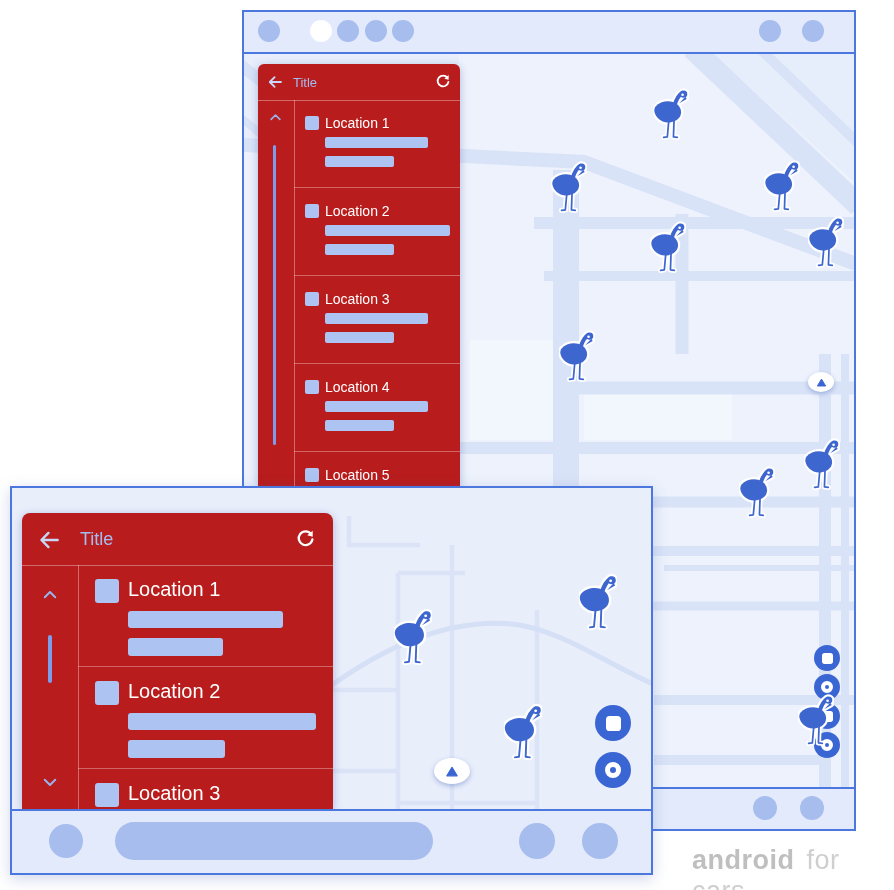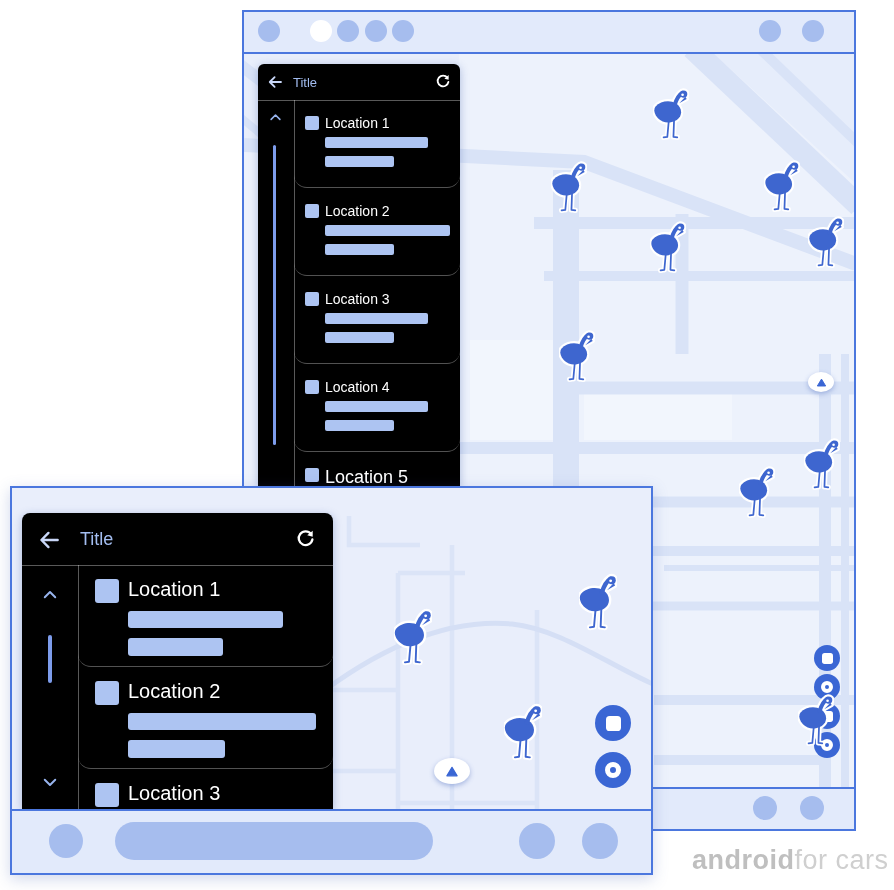--- a/index.html
+++ b/index.html
@@ -16,34 +16,34 @@
   .pill{position:absolute;background:#a6bdee;border-radius:19px;}
   
   .map{position:absolute;overflow:hidden;}
   .marker{position:absolute;}
   .compass{position:absolute;background:#fff;border-radius:50%;display:flex;align-items:center;justify-content:center;
            box-shadow:0 2px 5px rgba(80,110,190,.45);}
   .mapbtn{position:absolute;border-radius:50%;background:#3a66d4;display:flex;align-items:center;justify-content:center;}
   .sq-glyph{background:#fff;border-radius:24%;}
   .ring-glyph{border-radius:50%;border:4px solid #fff;box-sizing:border-box;background:transparent;}
   
-  .panel{position:absolute;background:#000000;overflow:hidden;box-shadow:0 2px 8px rgba(50,80,160,.35);text-align:center;}
+  .panel{position:absolute;background:#b91c1c;overflow:hidden;box-shadow:0 2px 8px rgba(50,80,160,.35);text-align:center;}
   .panel-header{position:absolute;top:0;left:0;right:0;border-bottom:1px solid rgba(255,255,255,.35);}
   .panel-title{position:absolute;color:#a3bdf0;}
   .rail{position:absolute;top:0;bottom:0;left:0;border-right:1px solid rgba(255,255,255,.35);}
   .scrollbar{position:absolute;background:#7d9ceb;border-radius:2px;}
-  .row{position:absolute;border-bottom:1px solid rgba(255,255,255,.32);box-sizing:border-box;border-radius:13px;}
+  .row{position:absolute;border-bottom:1px solid rgba(255,255,255,.32);box-sizing:border-box;}
   .row:last-child{border-bottom:none;}
   .place-icon{position:absolute;background:#adc4f2;border-radius:2px;}
   .place-label{position:absolute;color:#ffffff;white-space:nowrap;}
   .ph-bar{position:absolute;background:#adc4f2;border-radius:2px;}
   .icon{display:block;}
   
   .watermark{position:absolute;left:692px;top:845px;font-size:27px;color:#cfcfcf;letter-spacing:.5px;}
-  .watermark b{color:#bfbfbf;font-weight:700;margin-right:0;}
+  .watermark b{color:#bfbfbf;font-weight:700;margin-right:12px;}
 </style>
 </head>
 <body>
 
 <div class="page">
 
   <svg width="0" height="0" style="position:absolute" aria-hidden="true">
     <defs>
       <symbol id="flamingo" viewBox="0 0 40 62">
         <g stroke="#fff" stroke-linecap="round" stroke-linejoin="round">
@@ -196,21 +196,21 @@
           <span class="ph-bar" style="left:31px;top:56px;width:69px;height:11px;"></span>
         </div>
         <div class="row" style="left:36px;top:300px;width:166px;height:88px;padding-left:20px;">
           <span class="place-icon" style="left:11px;top:16px;width:14px;height:14px;"></span>
           <span class="place-label" style="left:31px;top:15px;font-size:14px;">Location 4</span>
           <span class="ph-bar" style="left:31px;top:37px;width:103px;height:11px;"></span>
           <span class="ph-bar" style="left:31px;top:56px;width:69px;height:11px;"></span>
         </div>
         <div class="row" style="left:36px;top:388px;width:166px;height:88px;border-bottom:none;">
           <span class="place-icon" style="left:11px;top:16px;width:14px;height:14px;"></span>
-          <span class="place-label" style="left:31px;top:15px;font-size:18px;">Location 5</span>
+          <span class="place-label" style="left:31px;top:15px;font-size:14px;">Location 5</span>
         </div>
       </div>
     </div>
 
     <div class="bar botbar">
       <span class="dot" style="left:509px;top:7px;width:24px;height:24px;"></span>
       <span class="dot" style="left:556px;top:7px;width:24px;height:24px;"></span>
     </div>
   </div>
 

